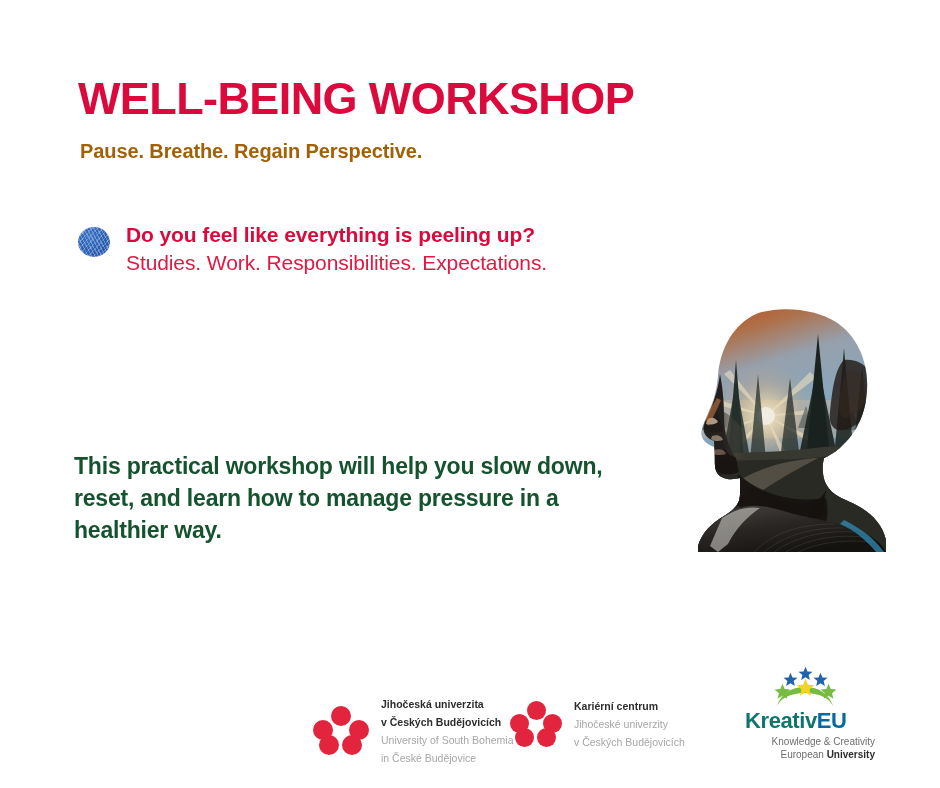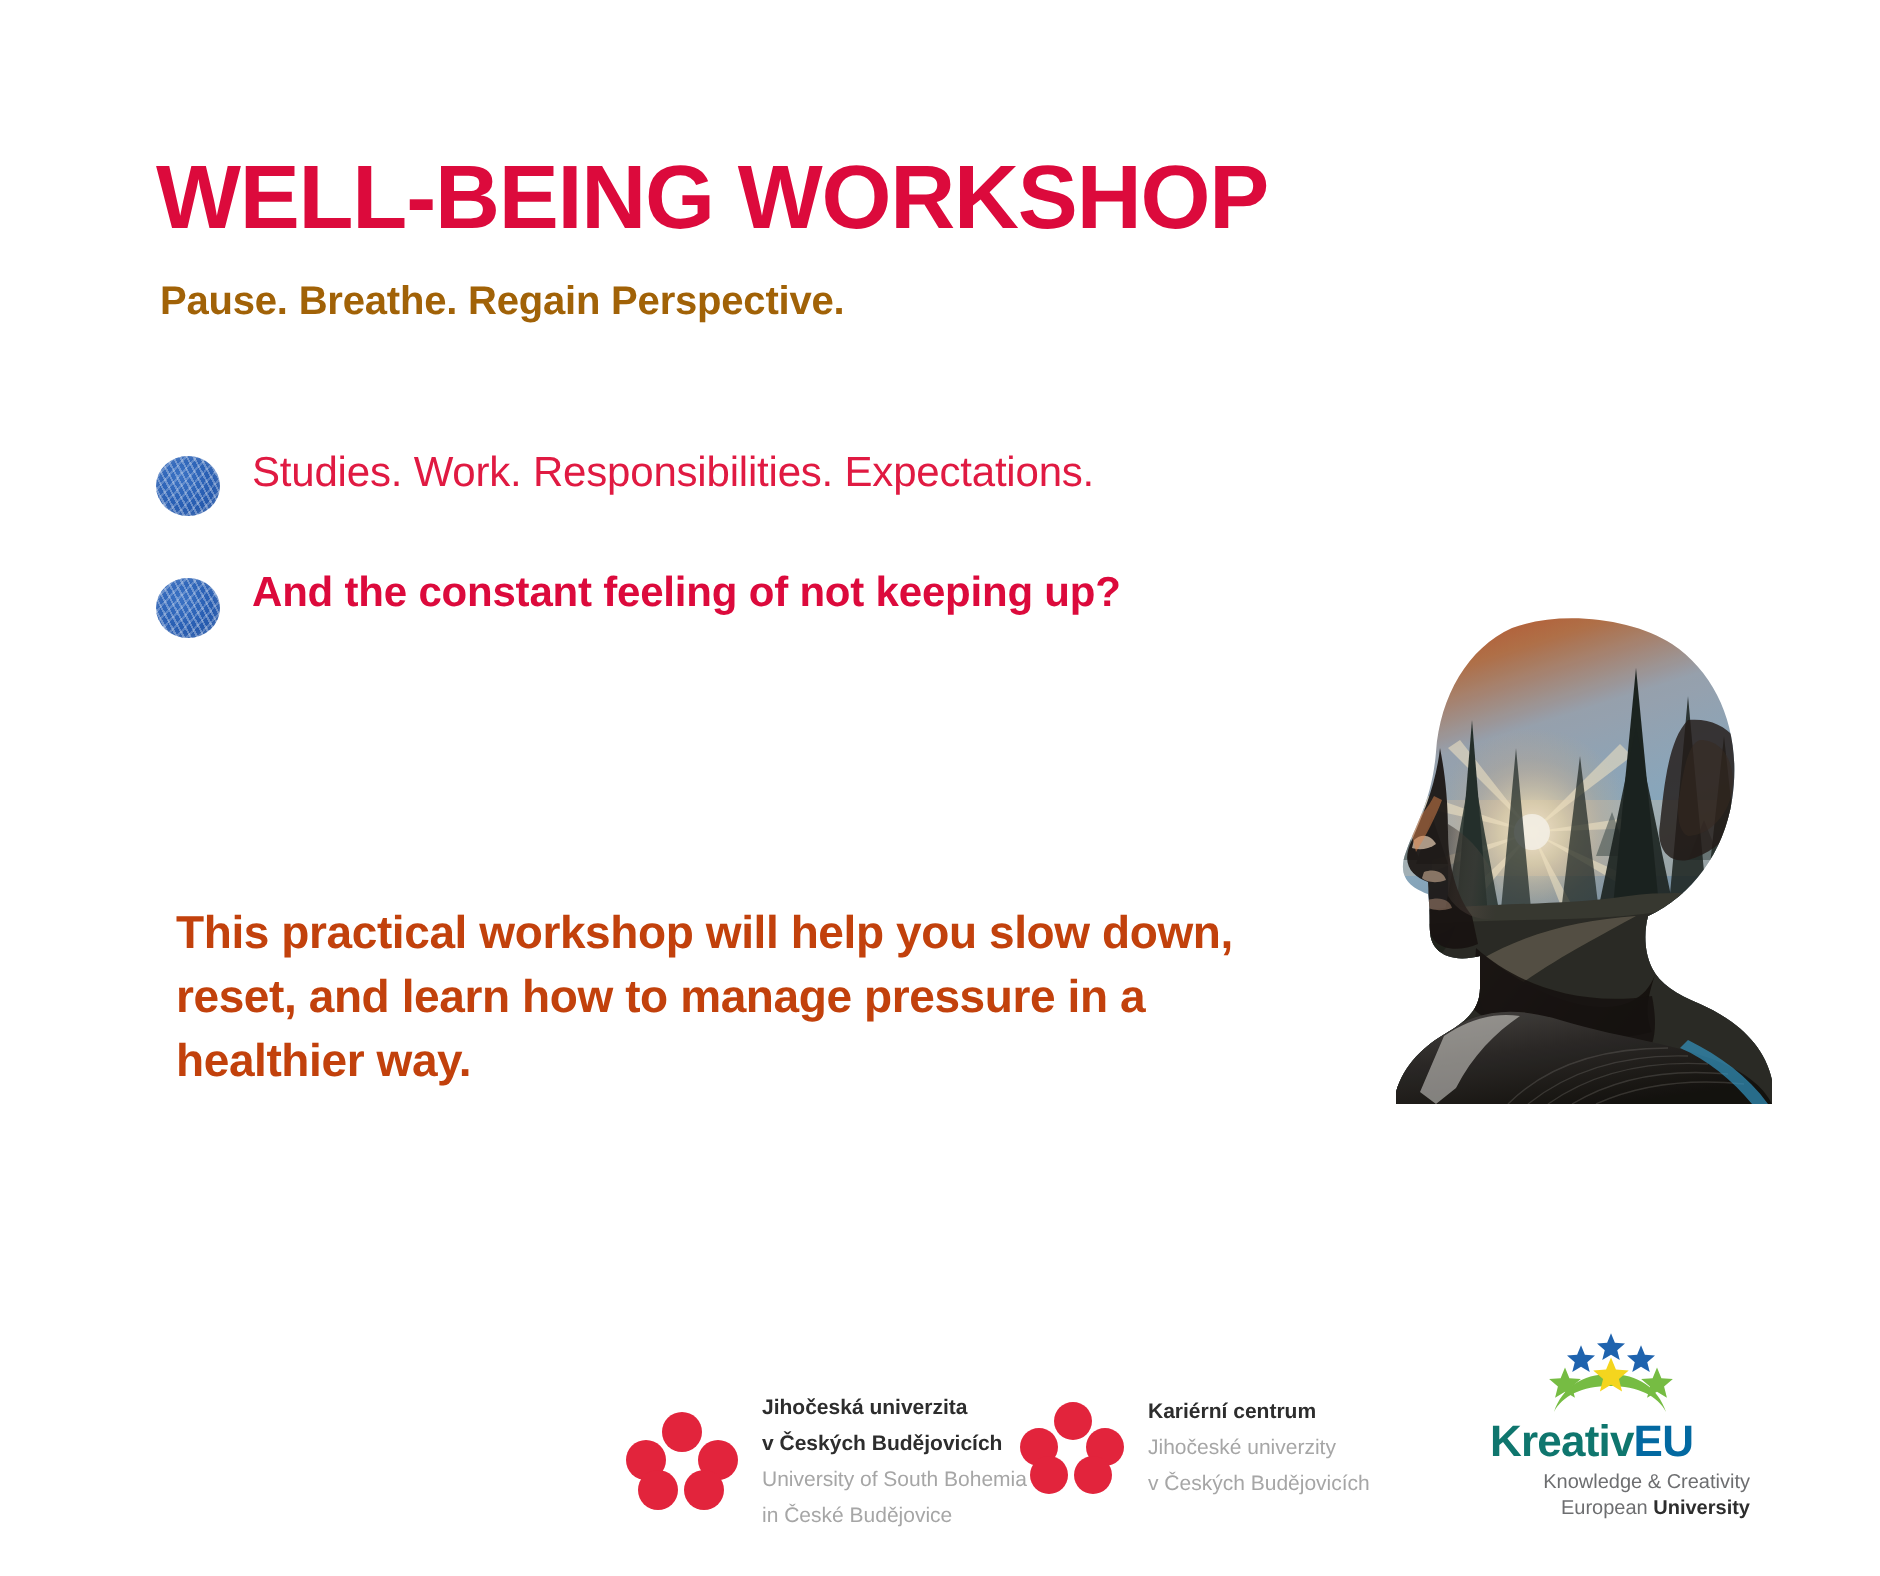--- a/index.html
+++ b/index.html
@@ -56,24 +56,24 @@
     white-space:nowrap;
   }
   .bullet-sub {
     font-size:21px; font-weight:normal; color:#E01A42;
     line-height:1.30; letter-spacing:-0.1px;
     white-space:nowrap; margin-top:1px;
   }
 
   
   #body-paragraph {
-    position:absolute; left:88px; top:450px;
+    position:absolute; left:74px; top:450px;
     width:560px;
     font-size:23px; font-weight:bold;
-    color:#c2410c;
+    color:#14532d;
     line-height:1.40;
     letter-spacing:-0.2px;
   }
 
   
   #portrait {
     position:absolute; left:694px; top:308px;
     width:192px; height:244px;
   }
   #portrait svg { display:block; width:100%; height:100%; }
@@ -135,30 +135,25 @@
 
 <h1 id="poster-title">WELL-BEING WORKSHOP</h1>
 
 <h2 id="poster-subtitle">Pause. Breathe. Regain Perspective.</h2>
 
 <div id="bullet-list">
 
   <div class="bullet-row">
     <span class="bullet-marker"></span>
     <div class="bullet-body">
+      <div class="bullet-head">Do you feel like everything is peeling up?</div>
       <div class="bullet-sub">Studies. Work. Responsibilities. Expectations.</div>
     </div>
   </div>
 
-  <div class="bullet-row">
-    <span class="bullet-marker"></span>
-    <div class="bullet-body">
-      <div class="bullet-head">And the constant feeling of not keeping up?</div>
-    </div>
-  </div>
 
 </div>
 
 <p id="body-paragraph">This practical workshop will help you slow down, reset, and learn how to manage pressure in a healthier way.</p>
 
 <div id="portrait">
   <svg viewBox="0 0 192 244" xmlns="http://www.w3.org/2000/svg" aria-hidden="true">
     <defs>
 
       <clipPath id="headClip">

